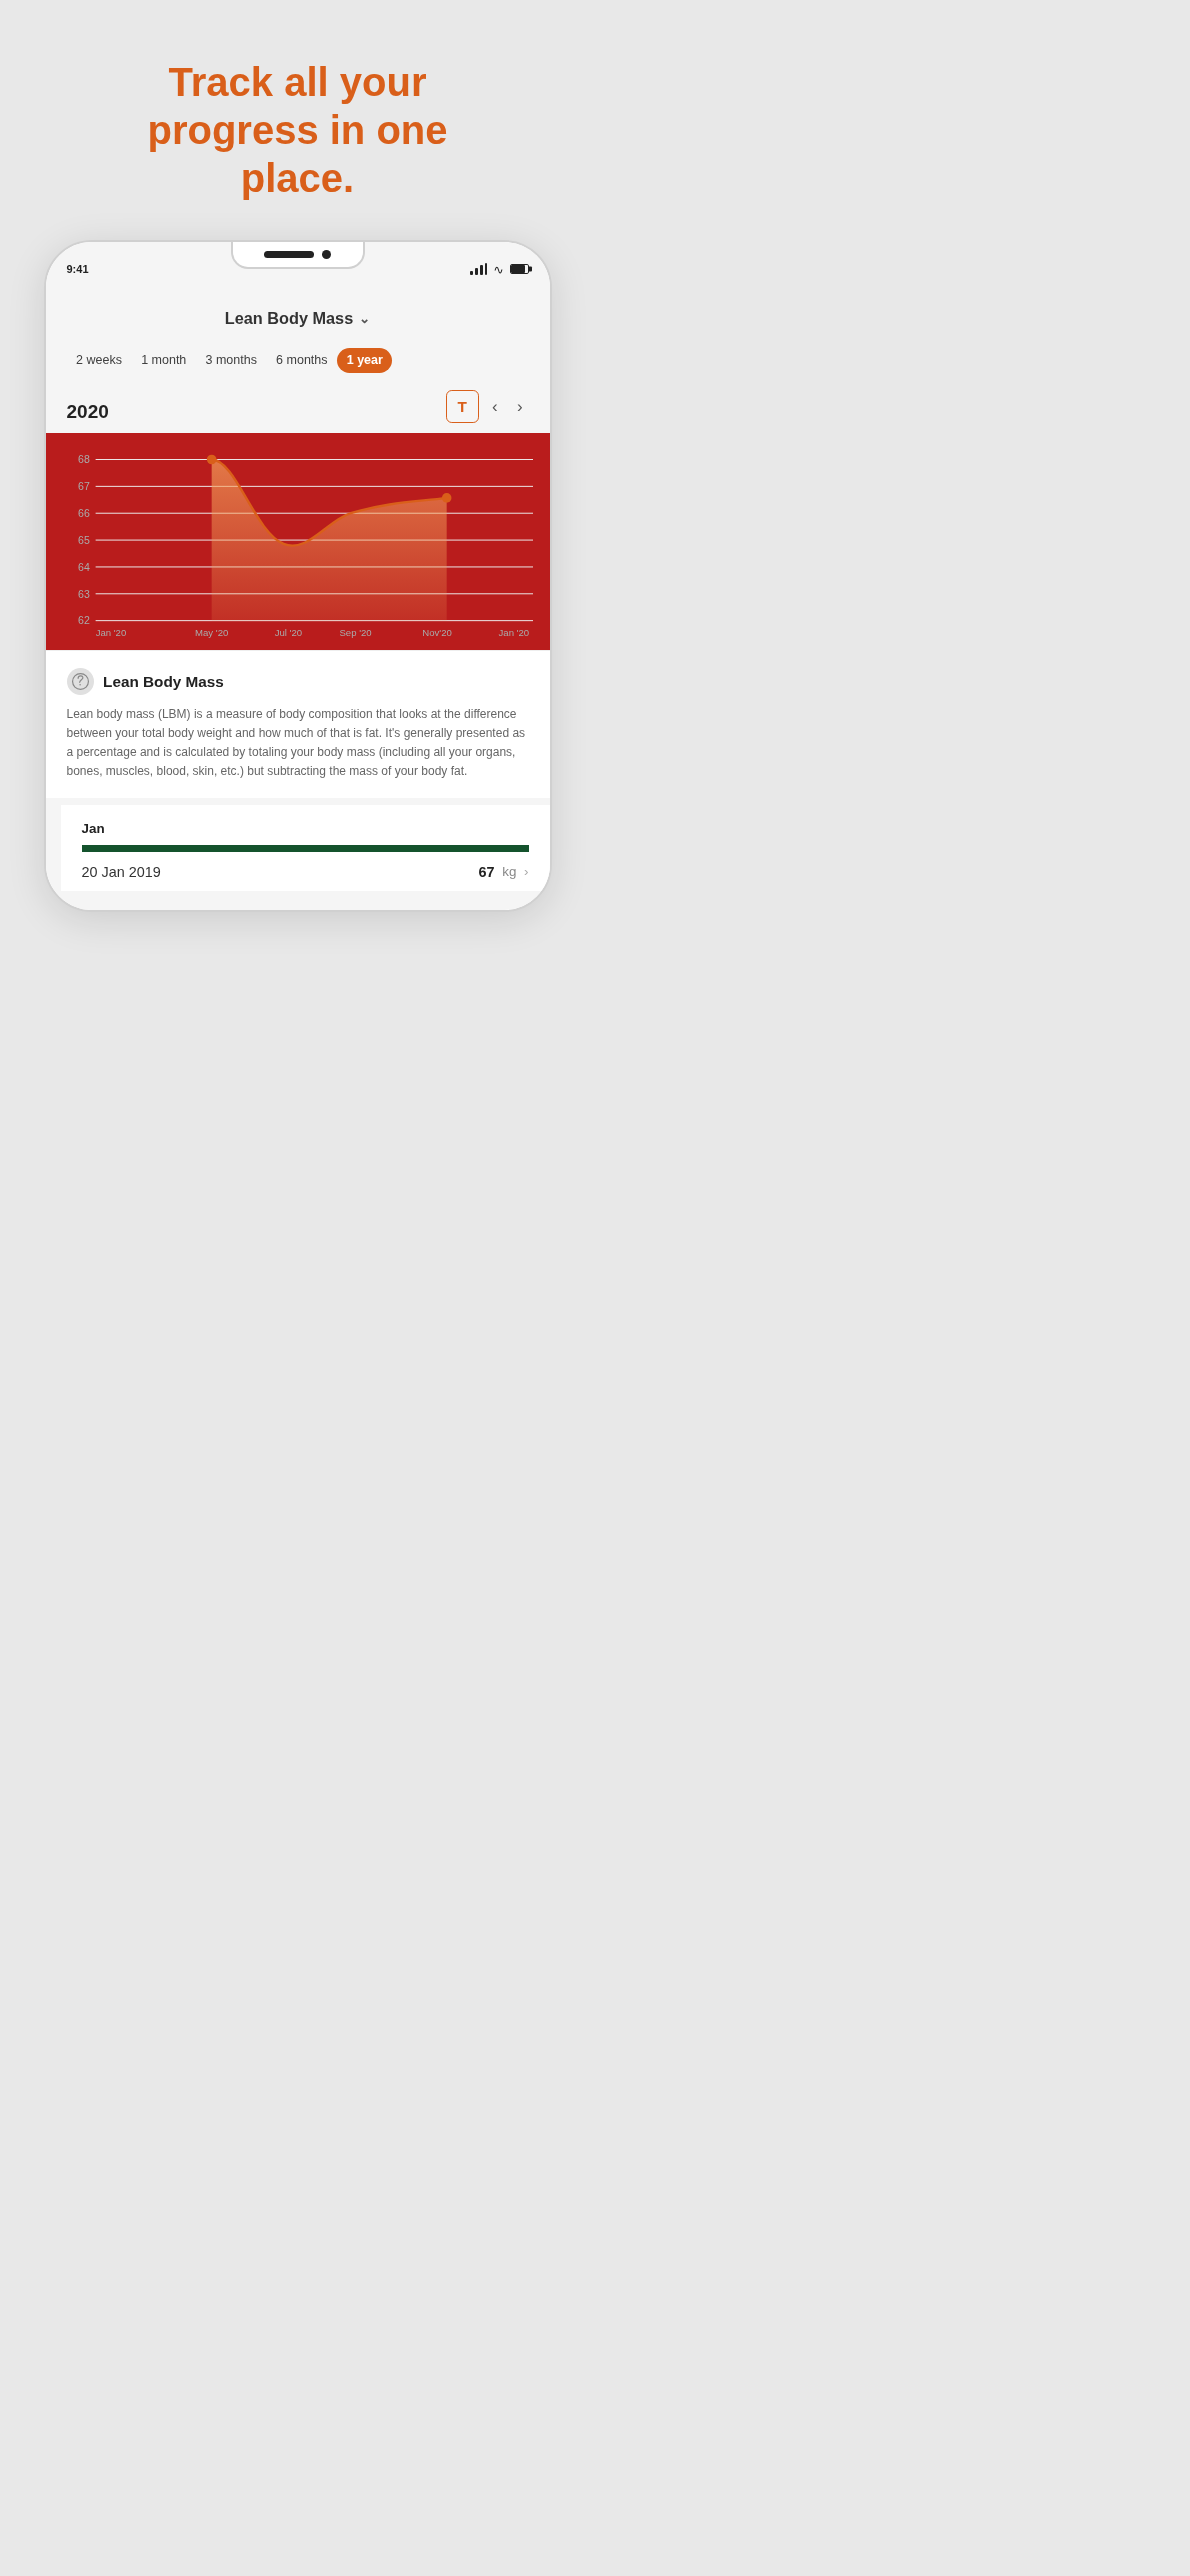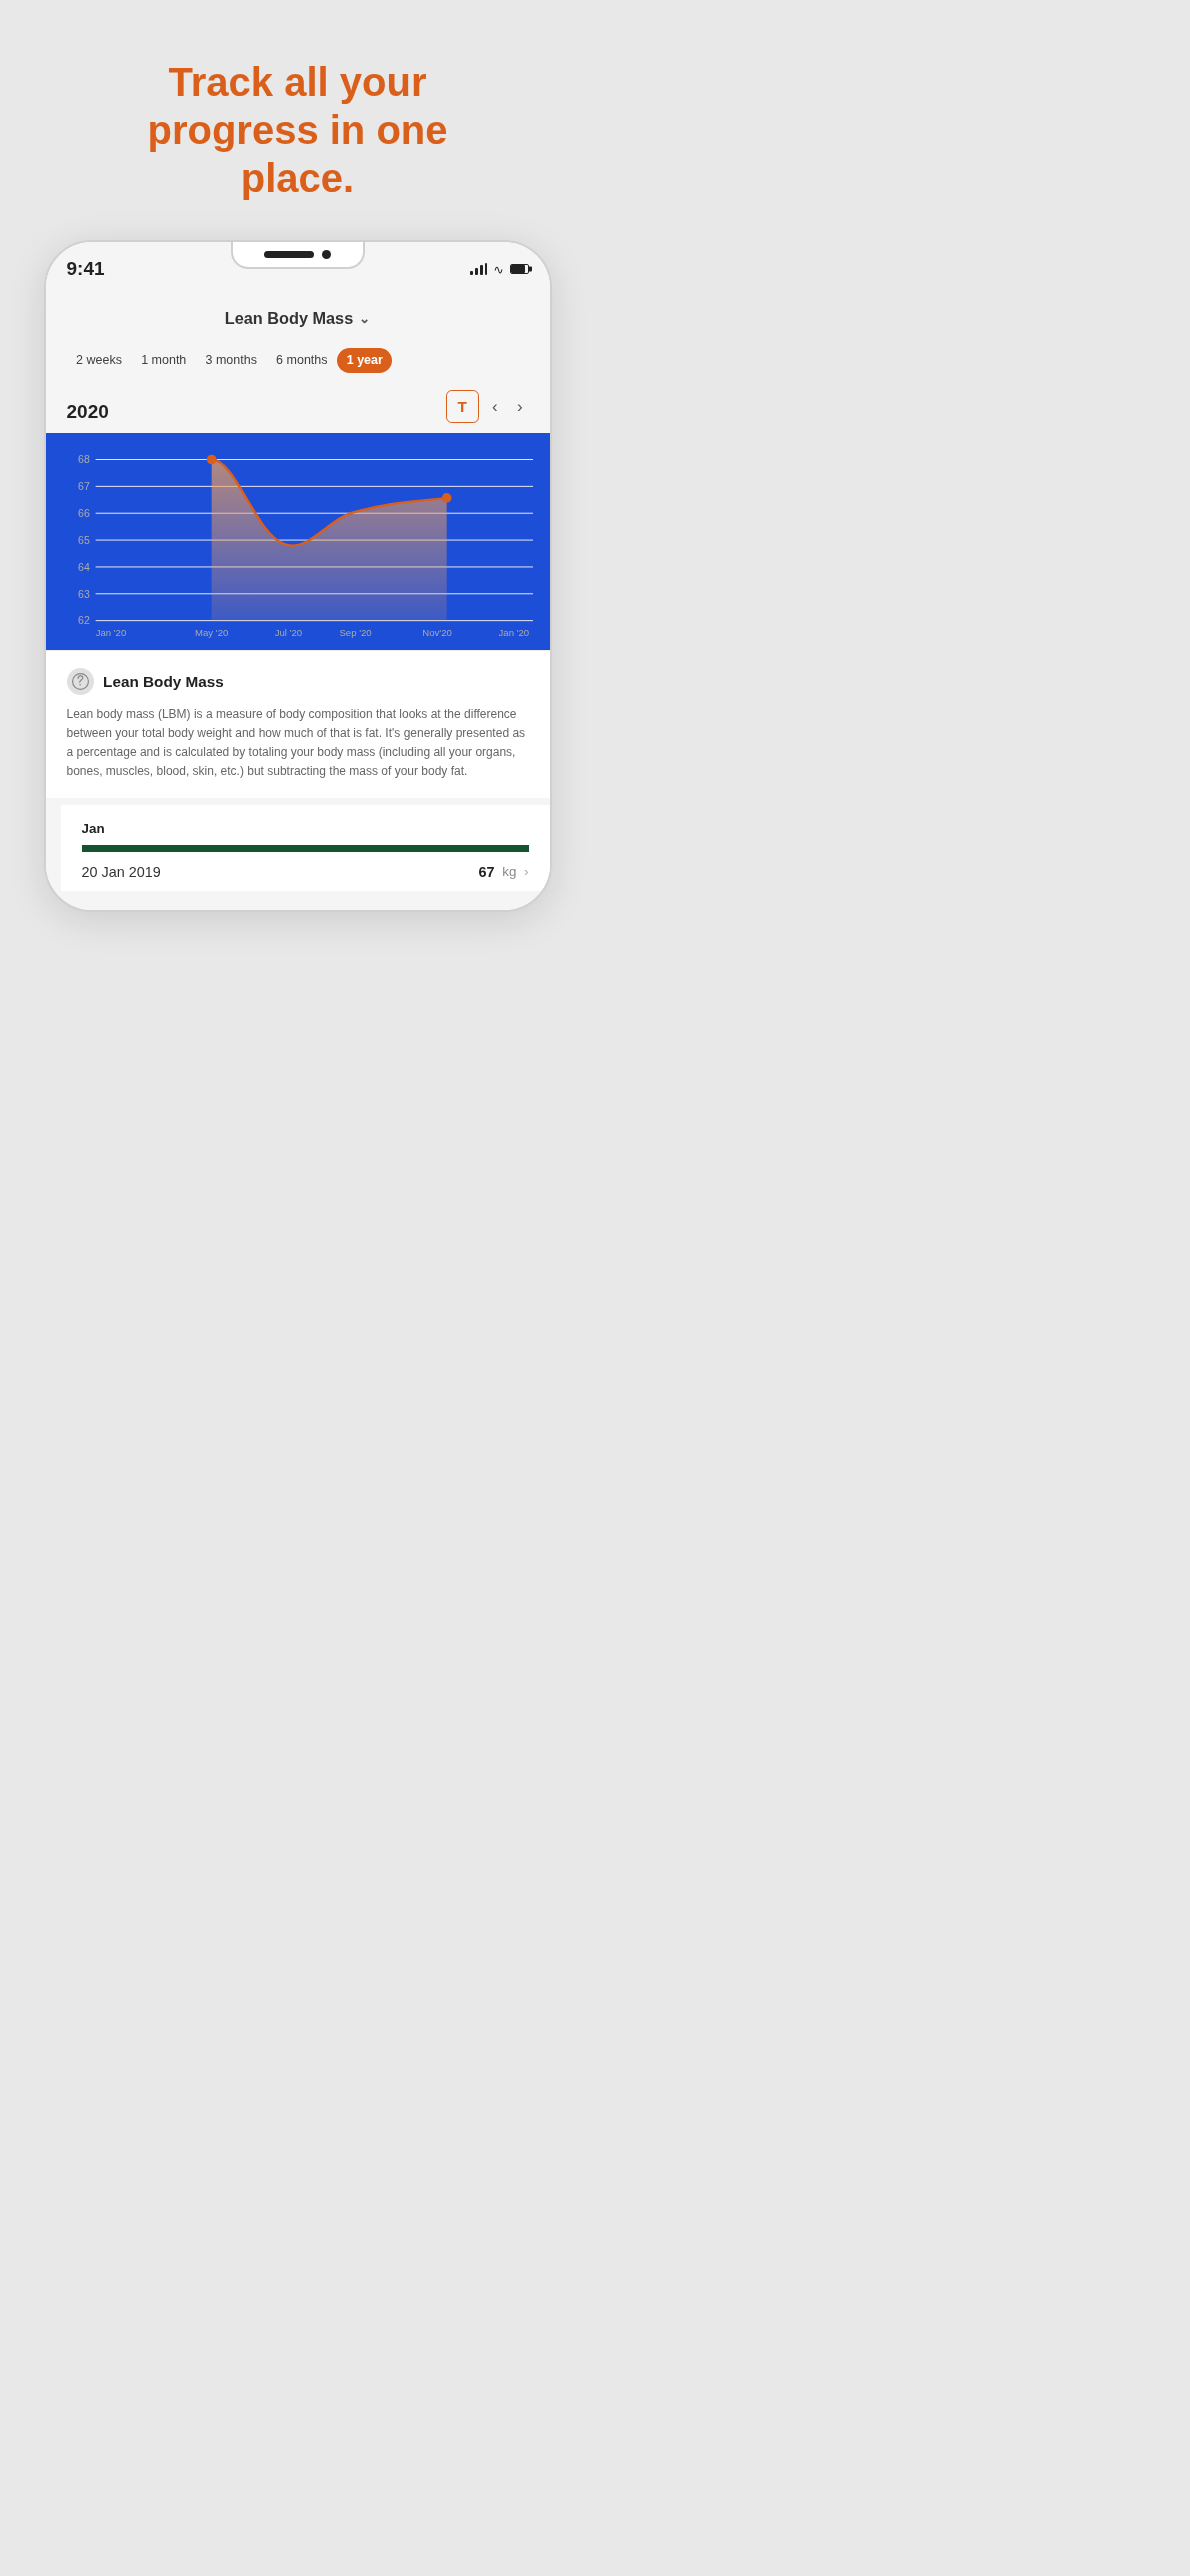--- a/index.html
+++ b/index.html
@@ -67,21 +67,21 @@
       background: #222;
       border-radius: 3.8px;
     }
     .notch-dot {
       width: 9.6px;
       height: 9.6px;
       background: #222;
       border-radius: 50%;
     }
     .status-left {
-      font-size: 19px;
+      font-size: 11px;
       font-weight: 700;
       color: #222;
     }
     .status-right {
       display: flex;
       align-items: center;
       gap: 5.8px;
       font-size: 11.5px;
       color: #222;
     }
@@ -202,21 +202,21 @@
     }
     .nav-arrow {
       font-size: 17px;
       color: #555;
       cursor: pointer;
       padding: 3.8px 5.8px;
     }
 
     
     .chart-container {
-      background: #1d4ed8;
+      background: #b91c1c;
       margin: 0 0;
       padding: 13.4px 17px 7.7px;
     }
     .chart-svg-wrapper {
       width: 100%;
       position: relative;
     }
 
     
     .info-section {

